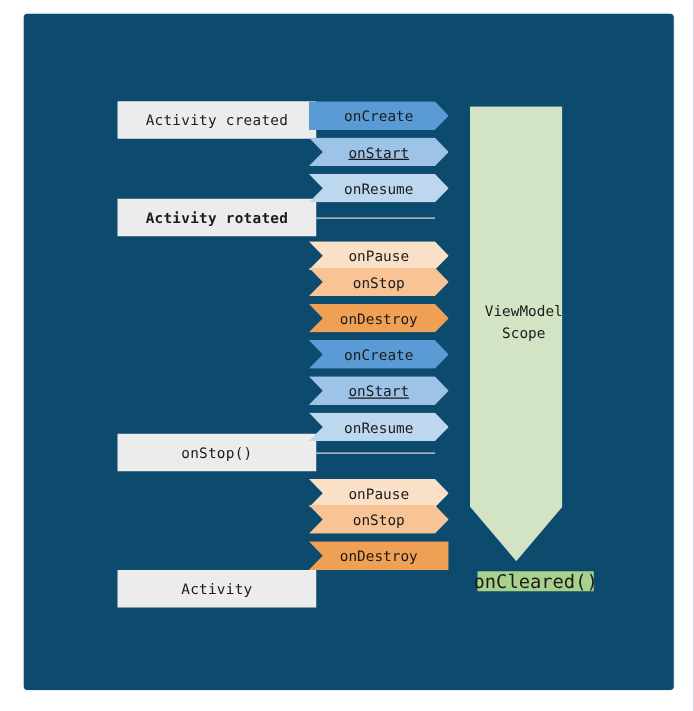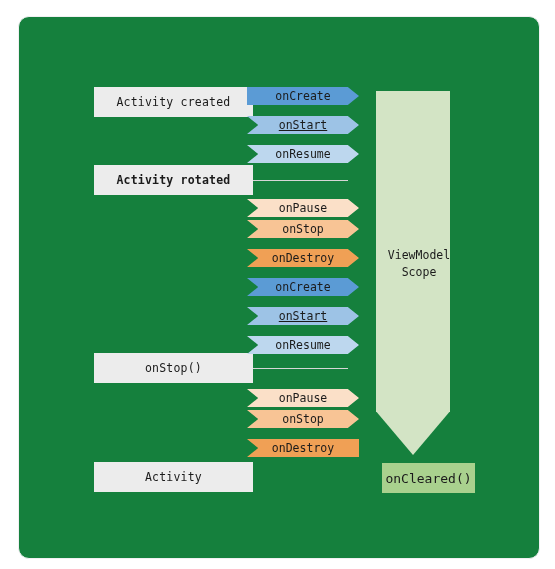--- a/index.html
+++ b/index.html
@@ -8,26 +8,26 @@
     width: 555px;
     height: 569px;
     background: #ffffff;
     font-family: "DejaVu Sans Mono", "Liberation Mono", monospace;
     overflow: hidden;
   }
 
   #diagram-card {
     position: absolute;
     left: 18px;
-    top: 16px;
+    top: 10px;
     width: 522px;
     height: 543px;
-    background: #15803d;
+    background: #0c4a6e;
     border: 1px solid #f0f0f2;
-    border-radius: 11px;
+    border-radius: 4px;
   }
 
   
   .state-label {
     position: absolute;
     left: 75px;
     width: 159px;
     height: 30px;
     background: #ececec;
     display: flex;
@@ -46,21 +46,21 @@
     background: #d6d6d6;
     left: 234px;
     width: 95px;
   }
 
   
   .chev {
     position: absolute;
     left: 228px;
     width: 112px;
-    height: 18px;
+    height: 23px;
     display: flex;
     align-items: center;
     justify-content: center;
     font-size: 11.5px;
     color: #1b1b1b;
     white-space: nowrap;
   }
   
   .chev.both {
     clip-path: polygon(0 0, 90% 0, 100% 50%, 90% 100%, 0 100%, 10% 50%);
@@ -102,26 +102,26 @@
     line-height: 1.45;
     margin-bottom: 18px;
     white-space: pre-line;
   }
 
   #oncleared-box {
     position: absolute;
     left: 363px;
     top: 446px;
     width: 93px;
-    height: 30px;
+    height: 16px;
     background: #a9d18e;
     display: flex;
     align-items: center;
     justify-content: center;
-    font-size: 13px;
+    font-size: 15px;
     color: #1b1b1b;
     white-space: nowrap;
   }
 </style>
 </head>
 <body>
 
 <div id="diagram-card">
 
   <div>

